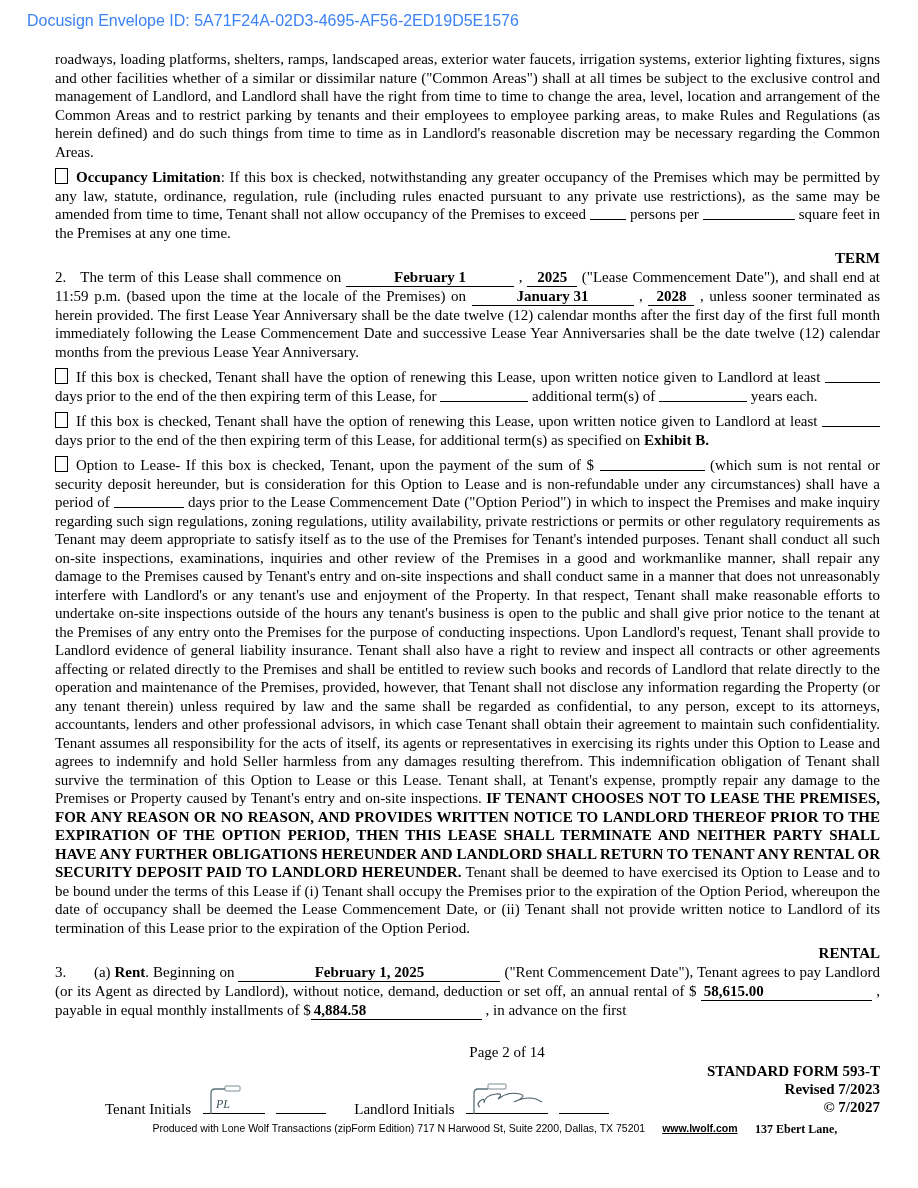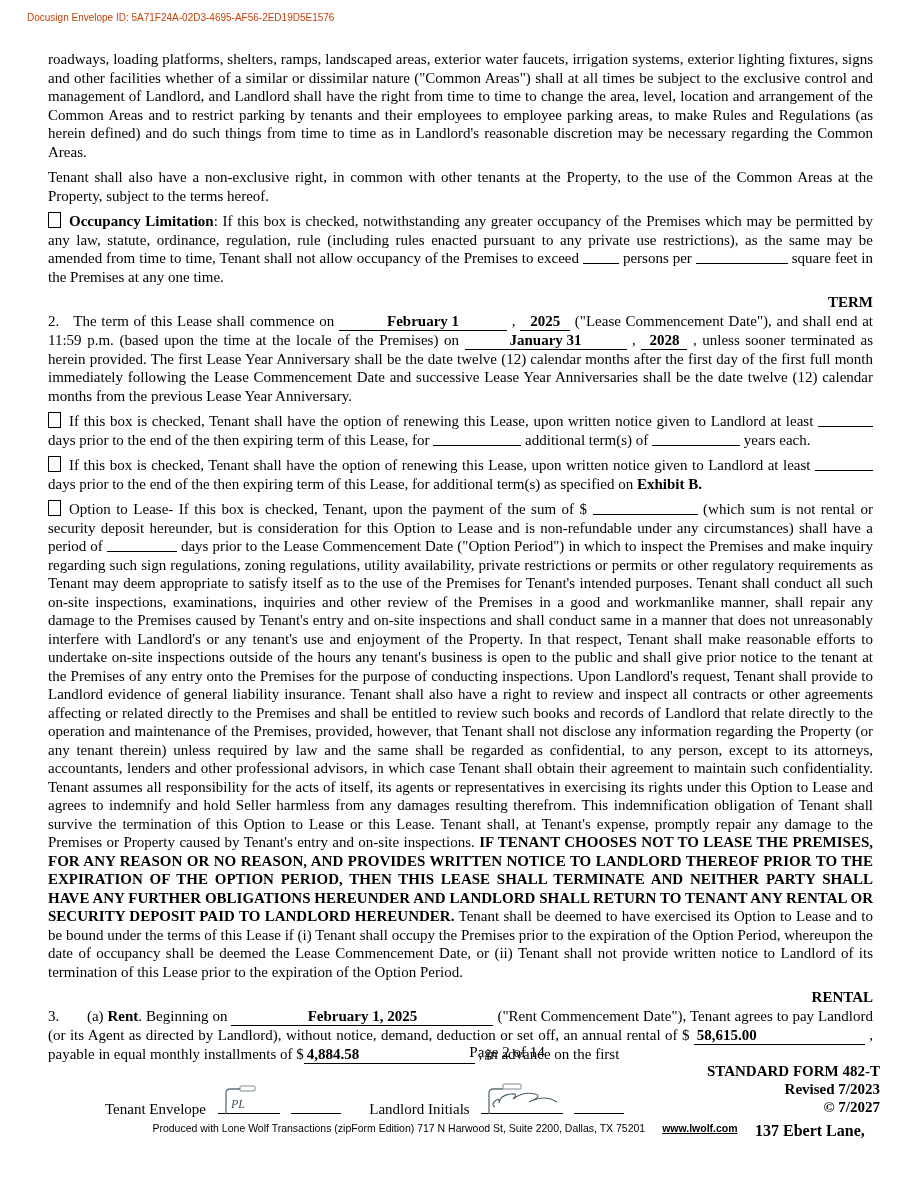--- a/index.html
+++ b/index.html
@@ -2,24 +2,24 @@
 <html><head>
 <meta charset="utf-8">
 <style>
   html,body { margin:0; padding:0; background:#ffffff; }
   .page {
     position:relative; width:918px; height:1188px; background:#ffffff;
     font-family:"Liberation Serif", serif; color:#000; overflow:hidden;
   }
   .ds-header {
     position:absolute; left:27px; top:12px;
-    font-family:"Liberation Sans", sans-serif; font-size:10px; color:#c2410c;
+    font-family:"Liberation Sans", sans-serif; font-size:16px; color:#3b82f6;
   }
   .content {
-    position:absolute; left:48px; top:50px; width:825px;
+    position:absolute; left:55px; top:50px; width:825px;
     font-size:15px; line-height:18.5px; text-align:justify;
   }
   .para { margin:0 0 7px 0; }
   .heading { margin:0; font-weight:bold; text-align:right; }
   .checkbox {
     display:inline-block; width:11px; height:14px;
     border:1.5px solid #000; margin-right:8px; vertical-align:-2px;
     background:#fff;
   }
   .blank {
@@ -43,53 +43,52 @@
   }
   .init-line svg { position:absolute; left:2px; bottom:-2px; }
   .landlord-label { margin-left:18px; margin-right:8px; }
   .produced-line {
     position:absolute; top:1122px; left:100px; width:690px; text-align:center;
     font-family:"Liberation Sans", sans-serif; font-size:10.5px; color:#000;
   }
   .lwolf-link { text-decoration:underline; margin-left:14px; font-weight:bold; }
   .address-note {
     position:absolute; top:1122px; left:755px;
-    font-size:16px; font-weight:bold; font-family:"Liberation Serif", serif;
+    font-size:12px; font-weight:bold; font-family:"Liberation Serif", serif;
   }
 </style>
 </head>
 <body>
 
 <div class="page">
 
   <div class="ds-header">Docusign Envelope ID: 5A71F24A-02D3-4695-AF56-2ED19D5E1576</div>
 
   <div class="content">
       <div class="para"><span>roadways, loading platforms, shelters, ramps, landscaped areas, exterior water faucets, irrigation systems, exterior lighting fixtures, signs and other facilities whether of a similar or dissimilar nature ("Common Areas") shall at all times be subject to the exclusive control and management of Landlord, and Landlord shall have the right from time to time to change the area, level, location and arrangement of the Common Areas and to restrict parking by tenants and their employees to employee parking areas, to make Rules and Regulations (as herein defined) and do such things from time to time as in Landlord's reasonable discretion may be necessary regarding the Common Areas.</span></div>
-      <div class="para"><span>Tenant shall also have a non-exclusive right, in common with other tenants at the Property, to the use of the Common Areas at the Property, subject to the terms hereof.</span></div>
       <div class="para"><span class="checkbox"></span><span class="b">Occupancy Limitation</span><span>: If this box is checked, notwithstanding any greater occupancy of the Premises which may be permitted by any law, statute, ordinance, regulation, rule (including rules enacted pursuant to any private use restrictions), as the same may be amended from time to time, Tenant shall not allow occupancy of the Premises to exceed </span><span class="blank" style="width: 36px;">&nbsp;</span><span> persons&nbsp;per </span><span class="blank" style="width: 92px;">&nbsp;</span><span> square feet in the Premises at any one time.</span></div>
       <div class="heading"><span>TERM</span></div>
       <div class="para"><span>2.&nbsp;&nbsp;&nbsp;The term of this Lease shall commence on </span><span class="fill" style="min-width: 168px;">February 1</span><span> , </span><span class="fill" style="min-width: 50px;">2025</span><span> ("Lease Commencement Date"), and shall end at 11:59 p.m. (based upon the time at the locale of the Premises) on </span><span class="fill" style="min-width: 162px;">January 31</span><span> , </span><span class="fill" style="min-width: 46px;">2028</span><span> , unless sooner terminated as herein provided. The first Lease Year Anniversary shall be the date twelve (12) calendar months after the first day of the first full month immediately following the Lease Commencement Date and successive Lease Year Anniversaries shall be the date twelve (12) calendar months from the previous Lease Year Anniversary.</span></div>
       <div class="para"><span class="checkbox"></span><span>If this box is checked, Tenant shall have the option of renewing this Lease, upon written notice given to Landlord at least </span><span class="blank" style="width: 55px;">&nbsp;</span><span> days prior to the end of the then expiring term of this Lease, for </span><span class="blank" style="width: 88px;">&nbsp;</span><span> additional term(s) of </span><span class="blank" style="width: 88px;">&nbsp;</span><span> years each.</span></div>
       <div class="para"><span class="checkbox"></span><span>If this box is checked, Tenant shall have the option of renewing this Lease, upon written notice given to Landlord at least </span><span class="blank" style="width: 58px;">&nbsp;</span><span> days prior to the end of the then expiring term of this Lease, for additional term(s) as specified on </span><span class="b">Exhibit B.</span></div>
       <div class="para"><span class="checkbox"></span><span>Option to Lease- If this box is checked, Tenant, upon the payment of the sum of $ </span><span class="blank" style="width: 105px;">&nbsp;</span><span> (which sum is not rental or security deposit hereunder, but is consideration for this Option to Lease and is non-refundable under any circumstances) shall have a period of </span><span class="blank" style="width: 70px;">&nbsp;</span><span> days prior to the Lease Commencement Date ("Option Period") in which to inspect the Premises and make inquiry regarding such sign regulations, zoning regulations, utility availability, private restrictions or permits or other regulatory requirements as Tenant may deem appropriate to satisfy itself as to the use of the Premises for Tenant's intended purposes. Tenant shall conduct all such on-site inspections, examinations, inquiries and other review of the Premises in a good and workmanlike manner, shall repair any damage to the Premises caused by Tenant's entry and on-site inspections and shall conduct same in a manner that does not unreasonably interfere with Landlord's or any tenant's use and enjoyment of the Property. In that respect, Tenant shall make reasonable efforts to undertake on-site inspections outside of the hours any tenant's business is open to the public and shall give prior notice to the tenant at the Premises of any entry onto the Premises for the purpose of conducting inspections. Upon Landlord's request, Tenant shall provide to Landlord evidence of general liability insurance. Tenant shall also have a right to review and inspect all contracts or other agreements affecting or related directly to the Premises and shall be entitled to review such books and records of Landlord that relate directly to the operation and maintenance of the Premises, provided, however, that Tenant shall not disclose any information regarding the Property (or any tenant therein) unless required by law and the same shall be regarded as confidential, to any person, except to its attorneys, accountants, lenders and other professional advisors, in which case Tenant shall obtain their agreement to maintain such confidentiality. Tenant assumes all responsibility for the acts of itself, its agents or representatives in exercising its rights under this Option to Lease and agrees to indemnify and hold Seller harmless from any damages resulting therefrom. This indemnification obligation of Tenant shall survive the termination of this Option to Lease or this Lease. Tenant shall, at Tenant's expense, promptly repair any damage to the Premises or Property caused by Tenant's entry and on-site inspections. </span><span class="b">IF TENANT CHOOSES NOT TO LEASE THE PREMISES, FOR ANY REASON OR NO REASON, AND PROVIDES WRITTEN NOTICE TO LANDLORD THEREOF PRIOR TO THE EXPIRATION OF THE OPTION PERIOD, THEN THIS LEASE SHALL TERMINATE AND NEITHER PARTY SHALL HAVE ANY FURTHER OBLIGATIONS HEREUNDER AND LANDLORD SHALL RETURN TO TENANT ANY RENTAL OR SECURITY DEPOSIT PAID TO LANDLORD HEREUNDER.</span><span> Tenant shall be deemed to have exercised its Option to Lease and to be bound under the terms of this Lease if (i) Tenant shall occupy the Premises prior to the expiration of the Option Period, whereupon the date of occupancy shall be deemed the Lease Commencement Date, or (ii) Tenant shall not provide written notice to Landlord of its termination of this Lease prior to the expiration of the Option Period.</span></div>
       <div class="heading"><span>RENTAL</span></div>
       <div class="para"><span>3.&nbsp;&nbsp;&nbsp;&nbsp;&nbsp;&nbsp;&nbsp;(a) </span><span class="b">Rent</span><span>. Beginning on </span><span class="fill" style="min-width: 262px;">February 1, 2025</span><span> ("Rent Commencement Date"), Tenant agrees to pay Landlord (or its Agent as directed by Landlord), without notice, demand, deduction or set off, an annual rental of $&nbsp;</span><span class="fill left" style="min-width: 168px;">58,615.00</span><span> , payable in equal monthly installments of $</span><span class="fill left" style="min-width: 168px;">4,884.58</span><span> , in advance on the first</span></div>
     </div>
 
   <div class="page-num">Page 2 of 14</div>
 
   <div class="form-block">
-    <div>STANDARD FORM 482-T</div>
+    <div>STANDARD FORM 593-T</div>
     <div>Revised 7/2023</div>
     <div>© 7/2027</div>
   </div>
 
   <div class="initials-row">
-    <span class="init-label">Tenant Envelope</span>
+    <span class="init-label">Tenant Initials</span>
     <span class="init-line" style="width:62px;">
       <svg width="52" height="30" viewBox="0 0 52 30">
         <path d="M6,29 L6,8 Q6,4 10,4 L20,4" fill="none" stroke="#5a7079" stroke-width="1.3"></path>
         <rect x="20" y="1" width="15" height="5" rx="1" fill="none" stroke="#5a7079" stroke-width="0.8"></rect>
         <text x="11" y="23" font-size="12" font-style="italic" fill="#3e525a" font-family="Liberation Serif, serif">PL</text>
       </svg>
     </span>
     <span class="init-line" style="width:50px;"></span>
     <span class="landlord-label">Landlord Initials</span>
     <span class="init-line" style="width:82px;">

